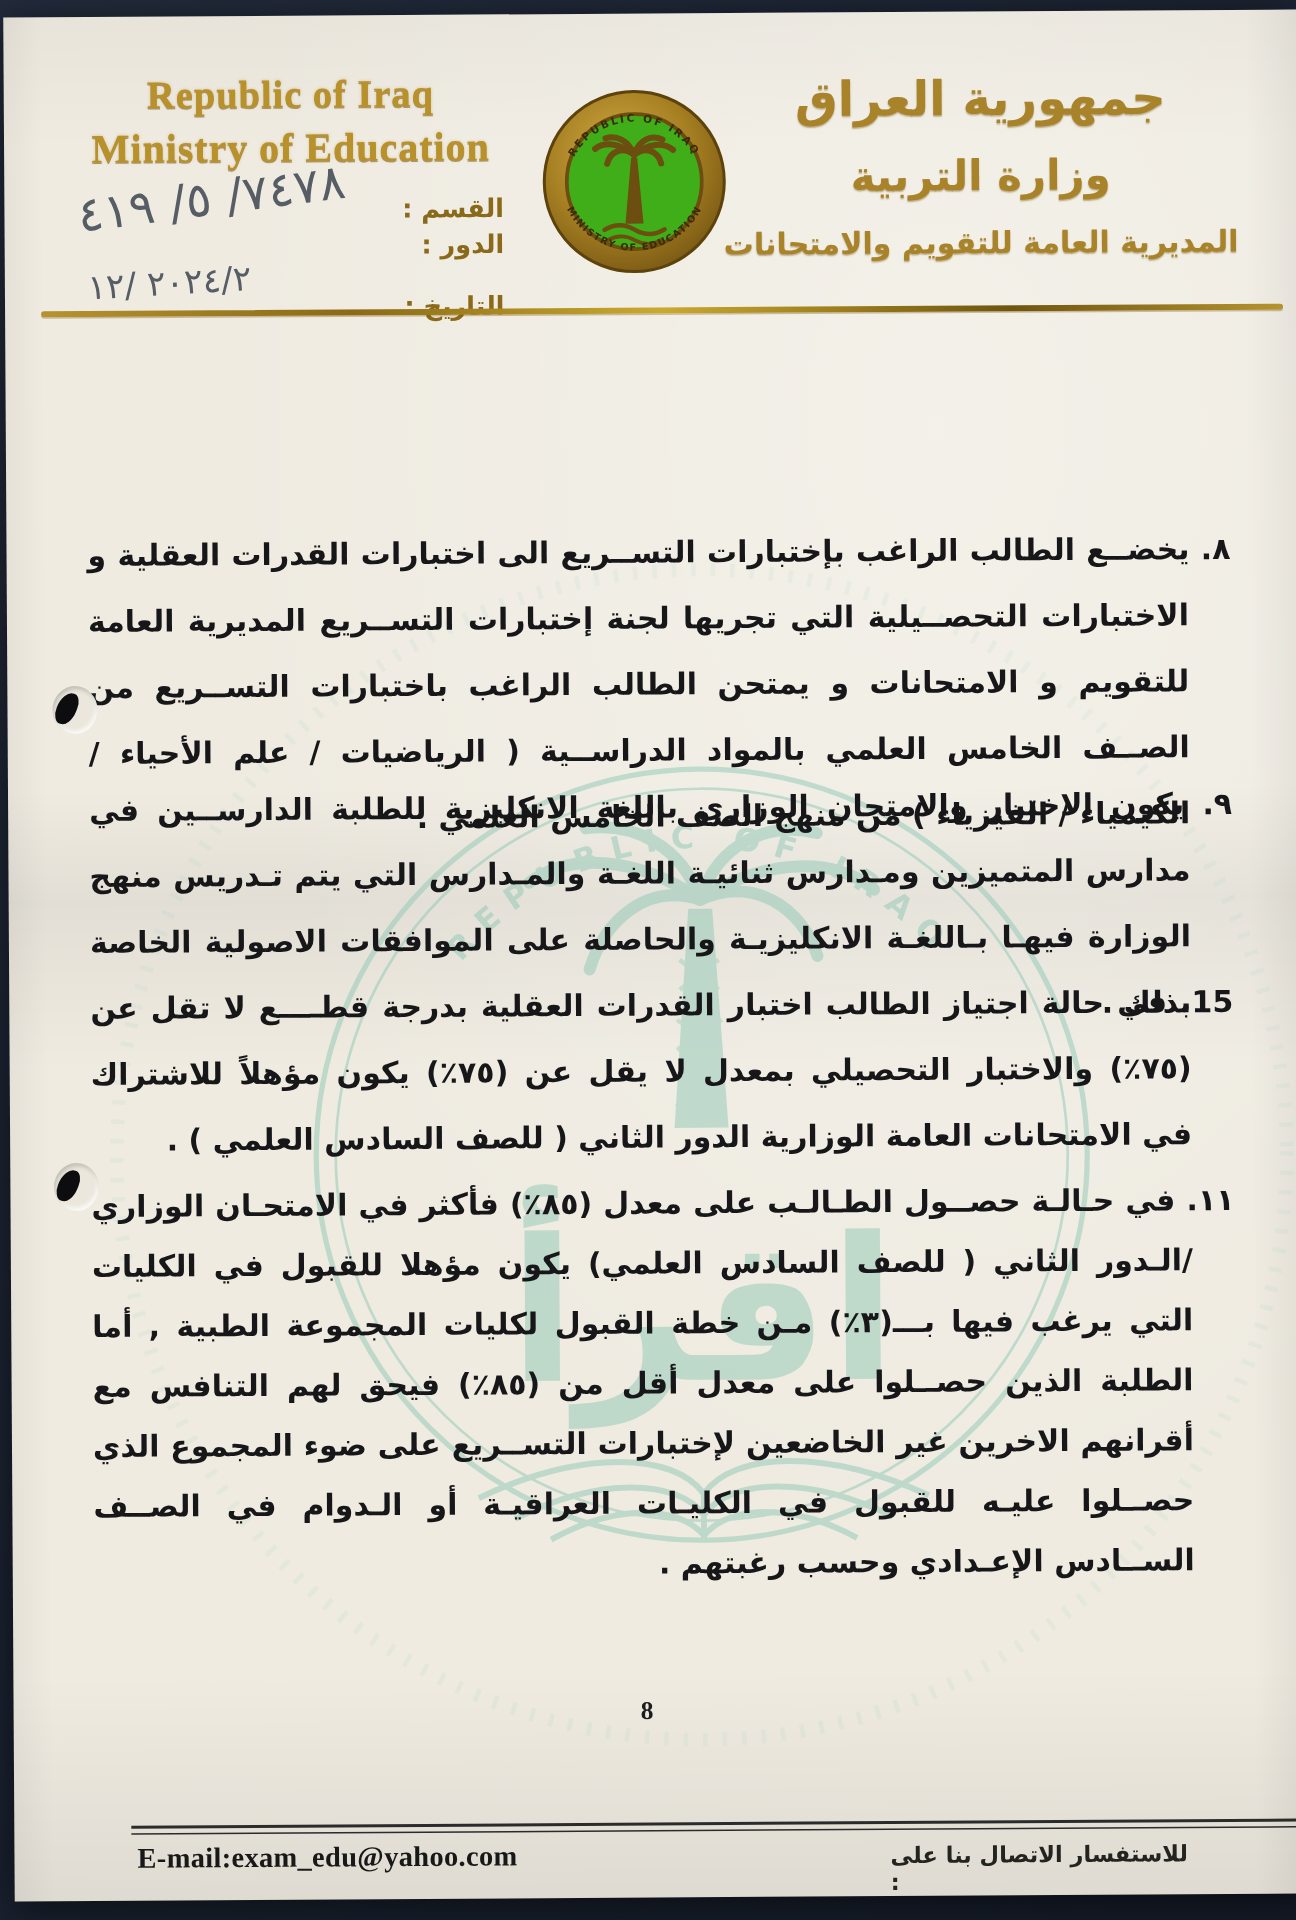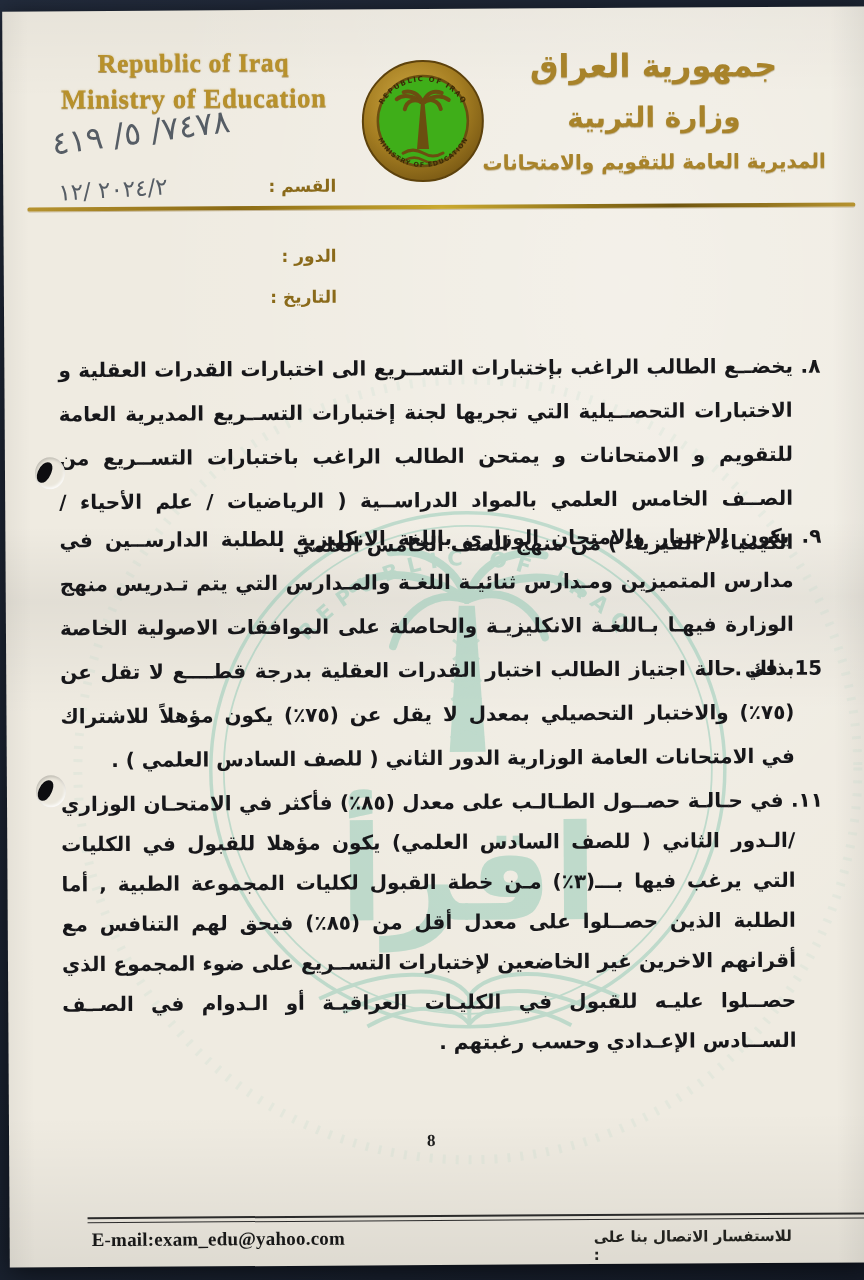--- a/index.html
+++ b/index.html
@@ -21,21 +21,21 @@
     text-shadow:0 1px 0 rgba(122,90,20,.55),0 0 2px rgba(189,152,52,.5);}
   .eng-title .l1{font-size:26px;line-height:34px;letter-spacing:.5px;}
   .eng-title .l2{font-size:27px;line-height:36px;letter-spacing:.5px;}
   .ar-title{position:absolute;left:452px;top:30px;width:398px;text-align:center;direction:rtl;
     color:#a8832a;font-weight:bold;text-shadow:0 1px 1px rgba(122,90,20,.45);}
   .ar-title .a1{font-size:32px;line-height:56px;}
   .ar-title .a2{font-size:28px;line-height:48px;}
   .ar-title .a3{font-size:20px;line-height:40px;}
   .ref-fields{position:absolute;left:195px;top:118px;width:138px;direction:rtl;text-align:right;
     color:#8a6a1a;font-weight:bold;font-size:17px;}
-  .ref-fields .row{line-height:24px;margin-top:46px;}
+  .ref-fields .row{line-height:24px;}
   .ref-fields .row.date{margin-top:17px;}
   .hand{position:absolute;color:#3c4550;opacity:.85;direction:ltr;letter-spacing:2px;
     font-family:"DejaVu Sans",sans-serif;}
   .hand.dept{left:48px;top:100px;width:220px;font-size:32px;transform:rotate(-7deg);}
   .hand.date{left:55px;top:163px;width:205px;font-size:23px;transform:rotate(-3deg);}
   .emblem{position:absolute;left:356px;top:48px;width:128px;height:128px;}
   .gold-rule{position:absolute;left:24px;top:196px;width:828px;height:4px;border-radius:2px;
     background:linear-gradient(90deg,#b6932f,#8a6a15 25%,#caa92f 50%,#6f550e 78%,#b6932f);
     box-shadow:0 1px 0 rgba(122,90,20,.35);}
   

